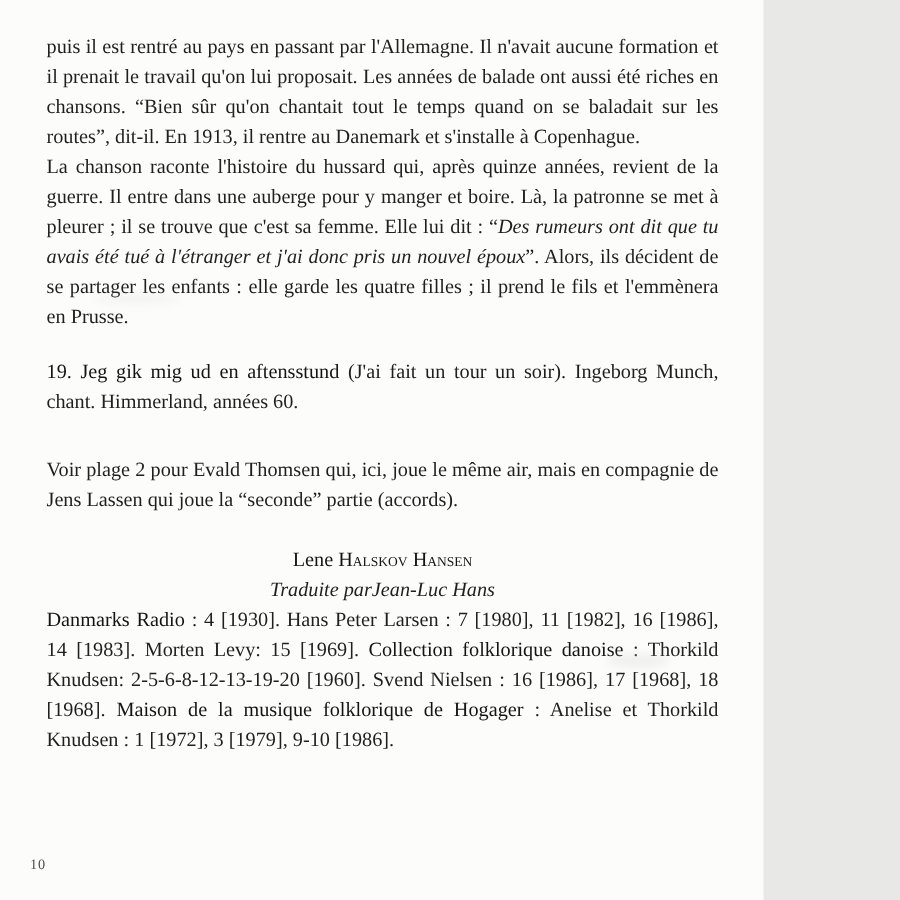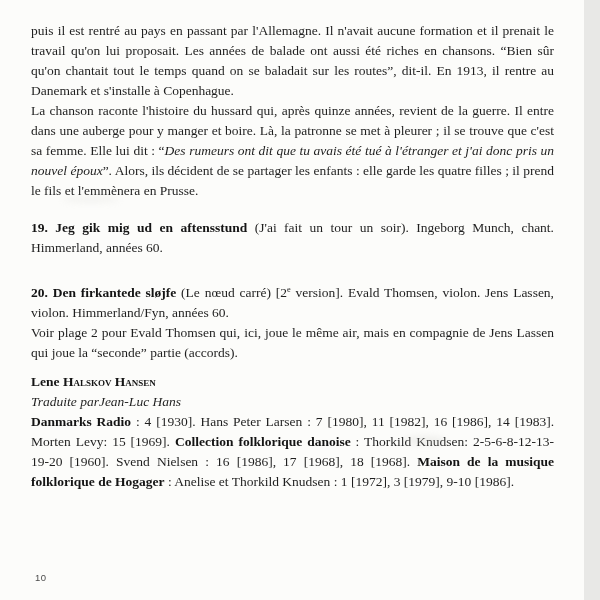--- a/index.html
+++ b/index.html
@@ -2,54 +2,54 @@
 <html><head>
 <meta charset="utf-8">
 <style>
   html, body {
     margin: 0;
     padding: 0;
     background: #e8e8e6;
   }
   .page {
     position: relative;
-    width: 584px;
+    width: 509px;
     height: 600px;
     box-sizing: border-box;
     margin: 0;
     padding: 21px 30px 0 31px;
     background: #fcfcfa;
     color: #1f1f1f;
     font-family: "Liberation Serif", serif;
     overflow: hidden;
   }
   .page p {
     margin: 0;
     font-size: 13.5px;
     line-height: 20px;
     text-align: justify;
   }
-  strong { font-weight: bold; color: #141414; }
+  strong { font-weight: normal; color: #141414; }
   em { font-style: italic; }
   sup { font-size: 0.62em; line-height: 0; vertical-align: super; }
   .track-19 { margin-top: 17px; }
   .track-20 { margin-top: 25px; }
   .signature {
-    margin-top: 9px;
-    text-align: left;
+    margin-top: 20px;
+    text-align: center;
     font-size: 13.5px;
     line-height: 20px;
   }
   .sig-caps { font-variant: small-caps; }
   .credits { margin-top: 25px; }
   .page-number {
     position: absolute;
-    left: 35px;
+    left: 20px;
     top: 572px;
-    font-family: Liberation Sans, sans-serif;
+    font-family: Liberation Serif, serif;
     font-size: 9.5px;
     color: #4a4a4a;
     letter-spacing: 0.5px;
   }
   .smudge {
     position: absolute;
     border-radius: 50%;
     background: #cfcfca;
     filter: blur(3px);
     opacity: 0.28;
@@ -65,21 +65,20 @@
 
   <p>puis il est rentré au pays en passant par l'Allemagne. Il n'avait aucune formation et il prenait le travail qu'on lui proposait. Les années de balade ont aussi été riches en chansons. “Bien sûr qu'on chantait tout le temps quand on se baladait sur les routes”, dit-il. En 1913, il rentre au Danemark et s'installe à Copenhague.</p>
 
   <p><span>La chanson raconte l'histoire du hussard qui, après quinze années, revient de la guerre. Il entre dans une auberge pour y manger et boire. Là, la patronne se met à pleurer ; il se trouve que c'est sa femme. Elle lui dit : “</span><em>Des rumeurs ont dit que tu avais été tué à l'étranger et j'ai donc pris un nouvel époux</em><span>”. Alors, ils décident de se partager les enfants : elle garde les quatre filles ; il prend le fils et l'emmènera en Prusse.</span></p>
 
   <div class="track-19">
     <p><strong>19. Jeg gik mig ud en aftensstund</strong><span> (J'ai fait un tour un soir). Ingeborg Munch, chant. Himmerland, années 60.</span></p>
   </div>
 
   <div class="track-20">
-    <p><strong>20. Den firkantede sløjfe</strong><span> (Le nœud carré) [2</span><sup>e</sup><span> version]. Evald Thomsen, violon. Jens Lassen, violon. Himmerland/Fyn, années 60.</span></p>
     <p>Voir plage 2 pour Evald Thomsen qui, ici, joue le même air, mais en compagnie de Jens Lassen qui joue la “seconde” partie (accords).</p>
   </div>
 
   <div class="signature">
     <div><strong><span>Lene </span><span class="sig-caps">Halskov Hansen</span></strong></div>
     <div><em>Traduite parJean-Luc Hans</em></div>
   </div>
 
   <p class="credits"><strong>Danmarks Radio</strong><span> : 4 [1930]. Hans Peter Larsen : 7 [1980], 11 [1982], 16 [1986], 14 [1983]. Morten Levy: 15 [1969]. </span><strong>Collection folklorique danoise</strong><span> : Thorkild Knudsen: 2-5-6-8-12-13-19-20 [1960]. Svend Nielsen : 16 [1986], 17 [1968], 18 [1968]. </span><strong>Maison de la musique folklorique de Hogager</strong><span> : Anelise et Thorkild Knudsen : 1 [1972], 3 [1979], 9-10 [1986].</span></p>
 

